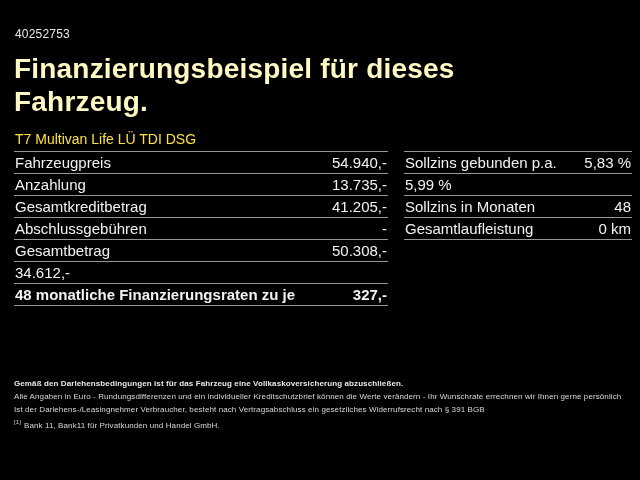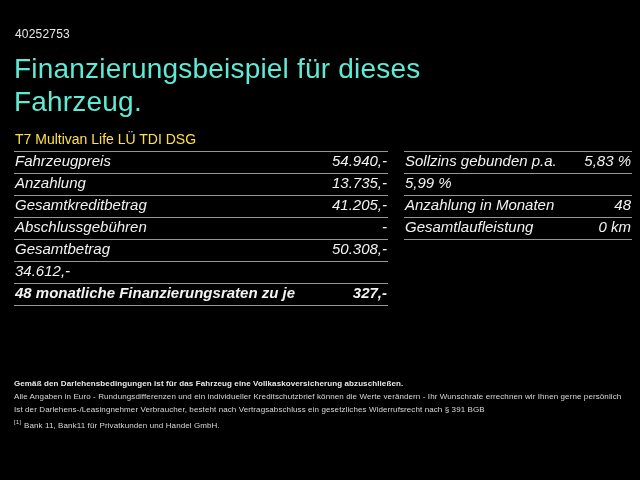--- a/index.html
+++ b/index.html
@@ -19,44 +19,43 @@
   .page { position: relative; width: 600px; height: 480px; background: var(--bg); }
 
   .vehicle-id {
     position: absolute; left: 15px; top: 27px;
     font-size: 12px; color: #e8e8e8;
     letter-spacing: 0.2px;
   }
   .title {
     position: absolute; left: 14px; top: 52px;
     font-size: 28px; line-height: 33px;
-    font-weight: normal;
-    color: #5eead4;
+    font-weight: bold;
+    color: #fef9c3;
     white-space: pre-line;
     letter-spacing: 0.2px;
   }
   .subtitle {
     position: absolute; left: 15px; top: 131px;
     font-size: 14px; color: #fde047;
   }
 
   .tables {
     position: absolute; left: 14px; top: 151px;
     display: flex; gap: 16px;
   }
   .fin-table { border-top: 1px solid var(--divider); }
   .fin-table.left  { width: 374px; }
   .fin-table.right { width: 228px; }
   .fin-row {
-    display: flex; justify-content: space-between; 
+    display: flex; justify-content: space-between; align-items: center;
     height: 22px;
     border-bottom: 1px solid var(--divider);
     font-size: 15px;
     padding: 0 1px;
-    font-style: italic;
   }
   .fin-row .lbl { white-space: nowrap; }
   .fin-row .val { white-space: nowrap; text-align: right; }
   .fin-row.bold { font-weight: bold; }
   .fin-row sup {
     font-size: 8px; vertical-align: super; line-height: 0;
     margin-left: 2px; position: relative; top: -1px;
   }
 
   .disclaimer {
@@ -121,21 +120,21 @@
 
     <div class="fin-table right">
       <div class="fin-row">
         <span class="lbl">Sollzins gebunden p.a.</span>
         <span class="val">5,83 %</span>
       </div>
       <div class="fin-row">
         <span class="val">5,99 %</span>
       </div>
       <div class="fin-row">
-        <span class="lbl">Anzahlung in Monaten</span>
+        <span class="lbl">Sollzins in Monaten</span>
         <span class="val">48</span>
       </div>
       <div class="fin-row">
         <span class="lbl">Gesamtlaufleistung</span>
         <span class="val">0 km</span>
       </div>
     </div>
 
   </div>
 

